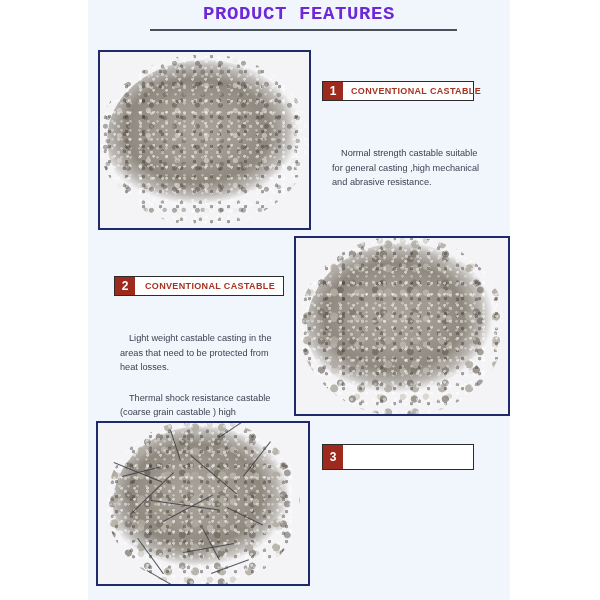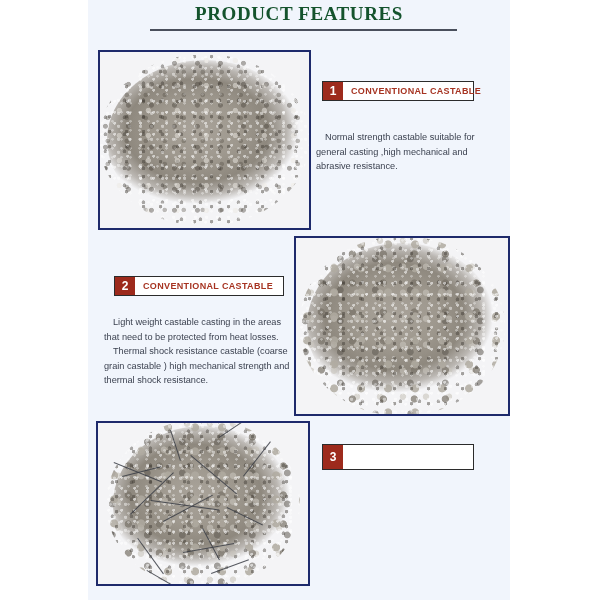--- a/index.html
+++ b/index.html
@@ -39,23 +39,23 @@
     top: 2px;
     width: 422px;
     height: 34px;
     text-align: center;
   }
   .title-text {
     display: block;
     font-size: 19px;
     font-weight: bold;
     letter-spacing: 0.6px;
-    color: #14532d;
+    color: #6d28d9;
     line-height: 24px;
-    font-family: Liberation Serif, serif;
+    font-family: Liberation Mono, monospace;
   }
   .title-rule {
     position: absolute;
     left: 150px;
     top: 29px;
     width: 307px;
     height: 2px;
     background: #4a4f5c;
   }
 
@@ -163,32 +163,33 @@
     flex-direction: column;
     justify-content: center;
     padding: 0 8px;
     color: #a63321;
     font-size: 9px;
     font-weight: bold;
     letter-spacing: 0.35px;
     line-height: 11px;
     white-space: nowrap;
     font-family: "Liberation Sans", sans-serif;
+    align-items: flex-end;
   }
 
   
   .body-text {
     position: absolute;
     color: #3c4250;
     font-size: 9.2px;
     line-height: 14.6px;
     font-family: "Liberation Sans", sans-serif;
   }
   .body-text p {
-    margin: 0;
+    margin: 16px;
   }
   .body-text p.indent {
     text-indent: 9px;
   }
 </style>
 </head>
 <body>
 
 <div id="page">
 

